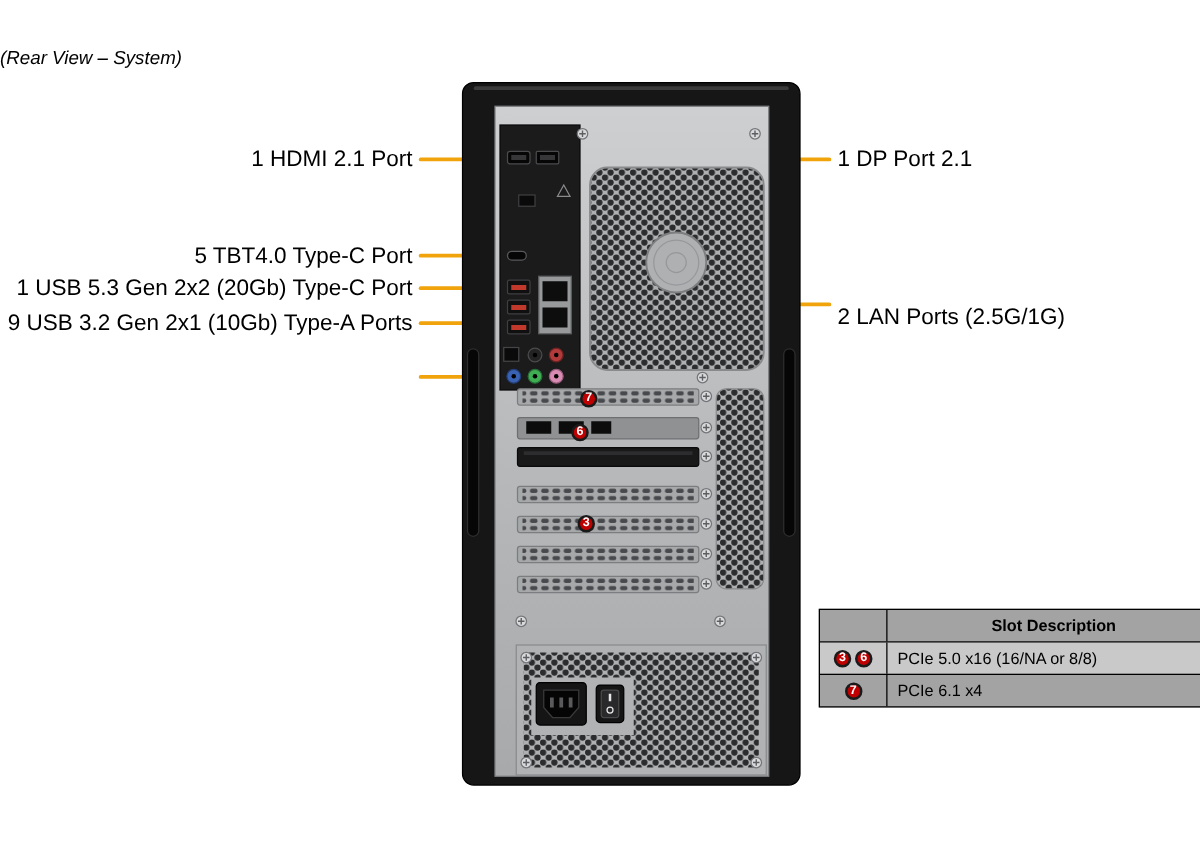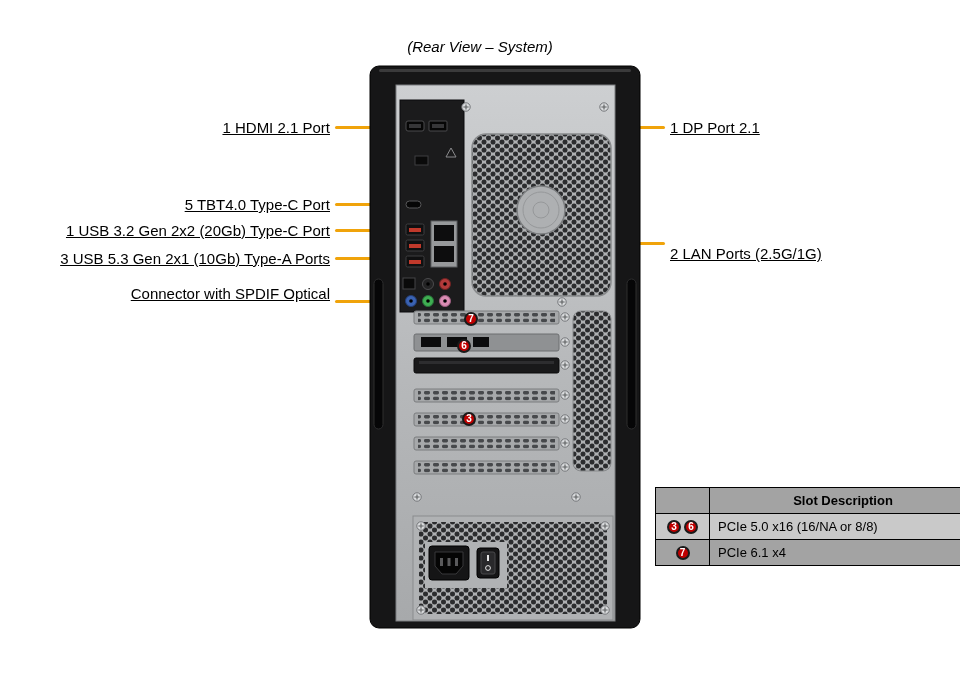--- a/index.html
+++ b/index.html
@@ -7,23 +7,23 @@
   body {
     width: 960px; height: 684px;
     background: #ffffff;
     font-family: "Liberation Sans", sans-serif;
     color: #000;
     position: relative;
     overflow: hidden;
   }
   .title {
     position: absolute; left: 0; top: 38px; width: 100%;
-    text-align: center; font-size: 15px; font-style: italic;
-  }
-  .lbl { position: absolute; font-size: 15px; line-height: 17px; white-space: nowrap; text-decoration: underline; }
+    text-align: left; font-size: 15px; font-style: italic;
+  }
+  .lbl { position: absolute; font-size: 18px; line-height: 17px; white-space: nowrap; }
   .lbl-r { right: 630px; text-align: right; }
   .lbl-l { left: 670px; text-align: right; }
   .leader {
     position: absolute; height: 3px;
     background: var(--leader-line, #F0A30A);
     border-radius: 1.5px;
   }
   .marker {
     position: absolute; width: 14px; height: 14px; border-radius: 50%;
     background: var(--badge-fill, #C00000);
@@ -47,24 +47,23 @@
   .tbl-row.head .tbl-c2 { justify-content: center; font-weight: bold; }
   .tbl-row.hl { background: var(--table-highlight, #C9C9C9); }
 </style>
 </head>
 <body>
 
 <div class="title">(Rear View – System)</div>
 
 <div class="lbl lbl-r" style="top:119px">1 HDMI 2.1 Port</div>
 <div class="lbl lbl-r" style="top:196px">5 TBT4.0 Type-C Port</div>
-<div class="lbl lbl-r" style="top:222px">1 USB 3.2 Gen 2x2 (20Gb) Type-C Port</div>
-<div class="lbl lbl-r" style="top:250px">3 USB 5.3 Gen 2x1 (10Gb) Type-A Ports</div>
+<div class="lbl lbl-r" style="top:222px">1 USB 5.3 Gen 2x2 (20Gb) Type-C Port</div>
+<div class="lbl lbl-r" style="top:250px">9 USB 3.2 Gen 2x1 (10Gb) Type-A Ports</div>
 <div class="lbl lbl-r" style="top:285px">
-  <div>Connector with SPDIF Optical</div>
 </div>
 
 <div class="lbl lbl-l" style="top:119px">1 DP Port 2.1</div>
 <div class="lbl lbl-l" style="top:245px">2 LAN Ports (2.5G/1G)</div>
 
 <div class="leader" style="left:335px;top:126px;width:78px"></div>
 <div class="leader" style="left:448px;top:126px;width:217px"></div>
 <div class="leader" style="left:335px;top:203px;width:73px"></div>
 <div class="leader" style="left:335px;top:229px;width:74px"></div>
 <div class="leader" style="left:335px;top:257px;width:71px"></div>

